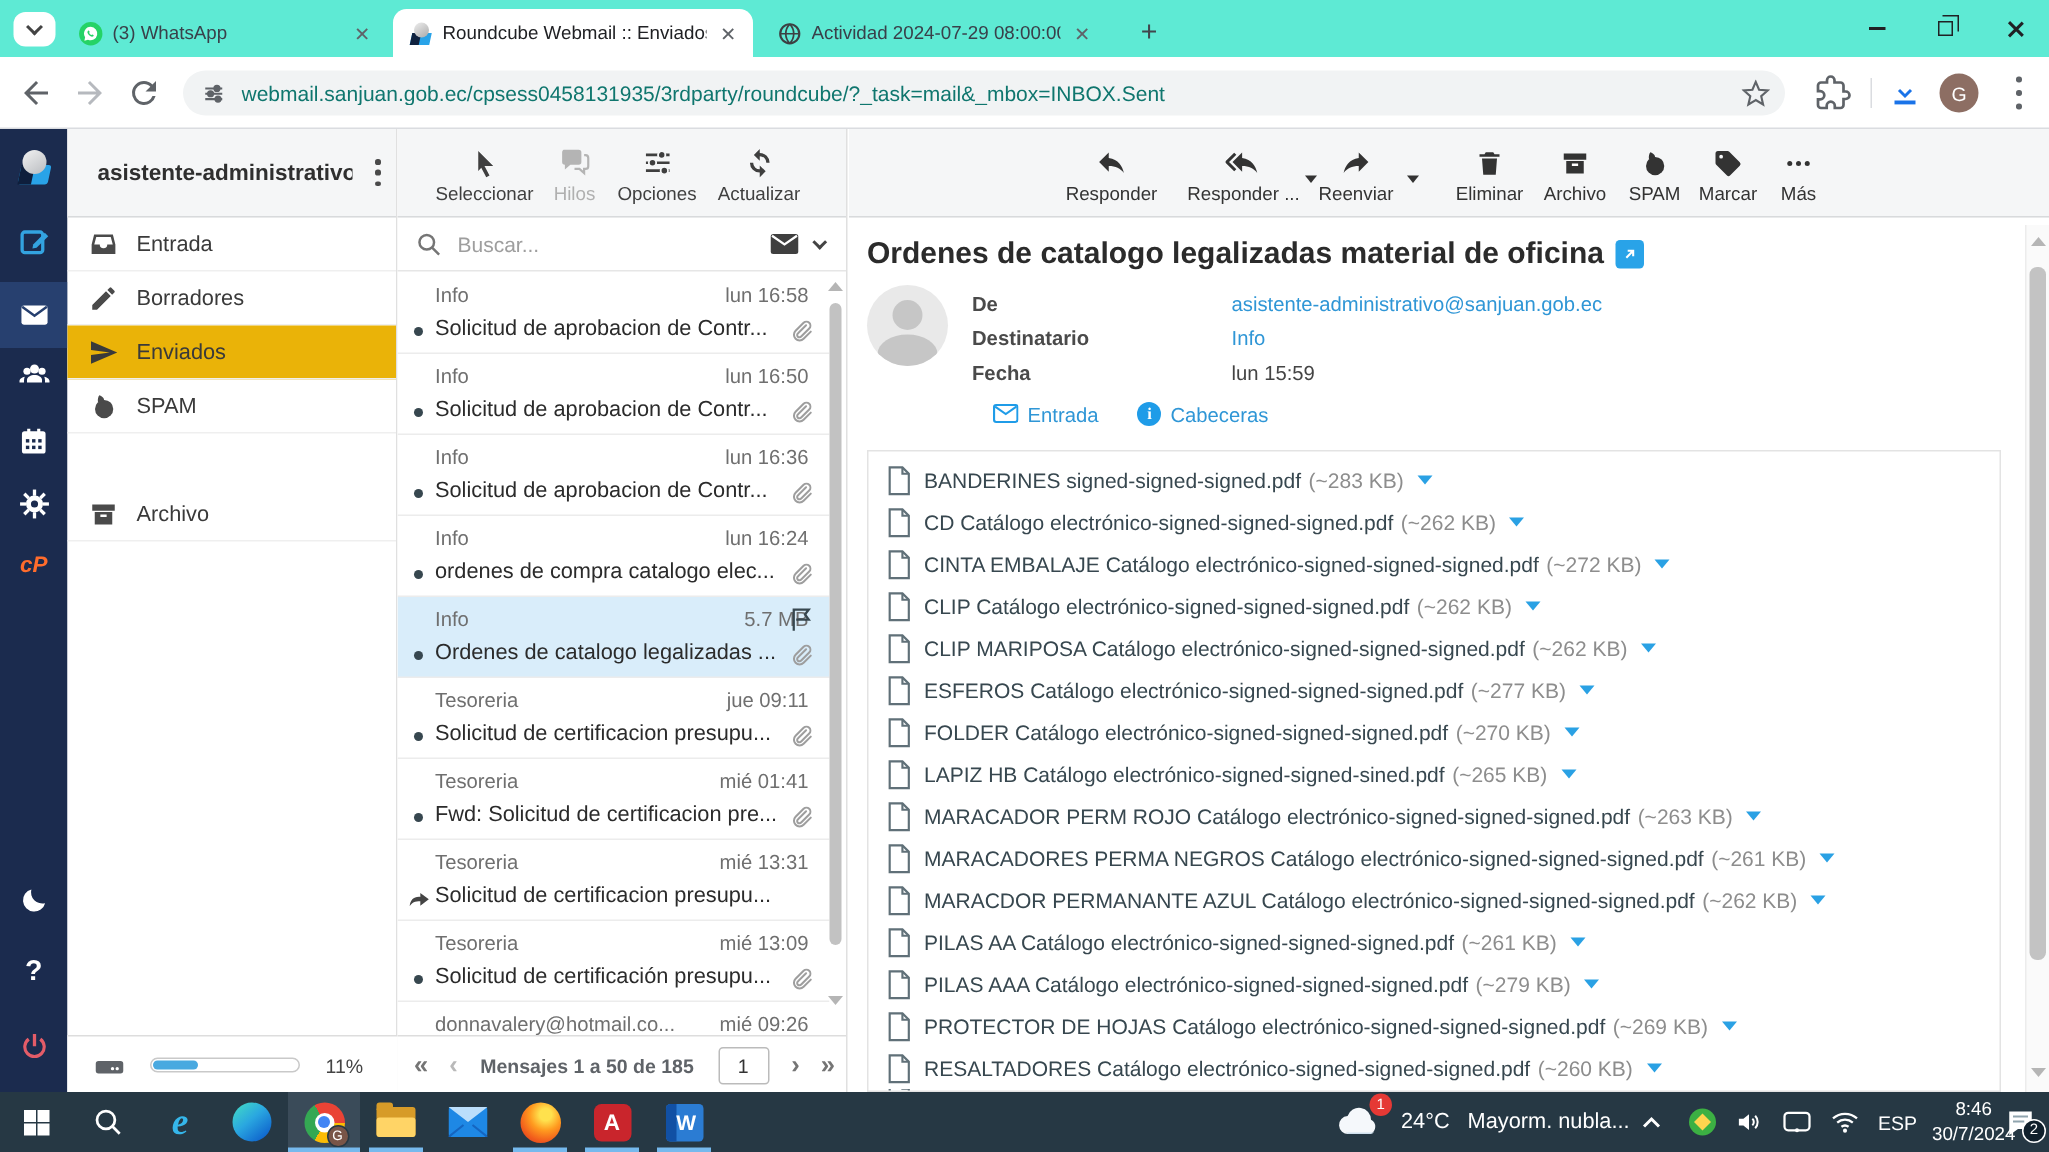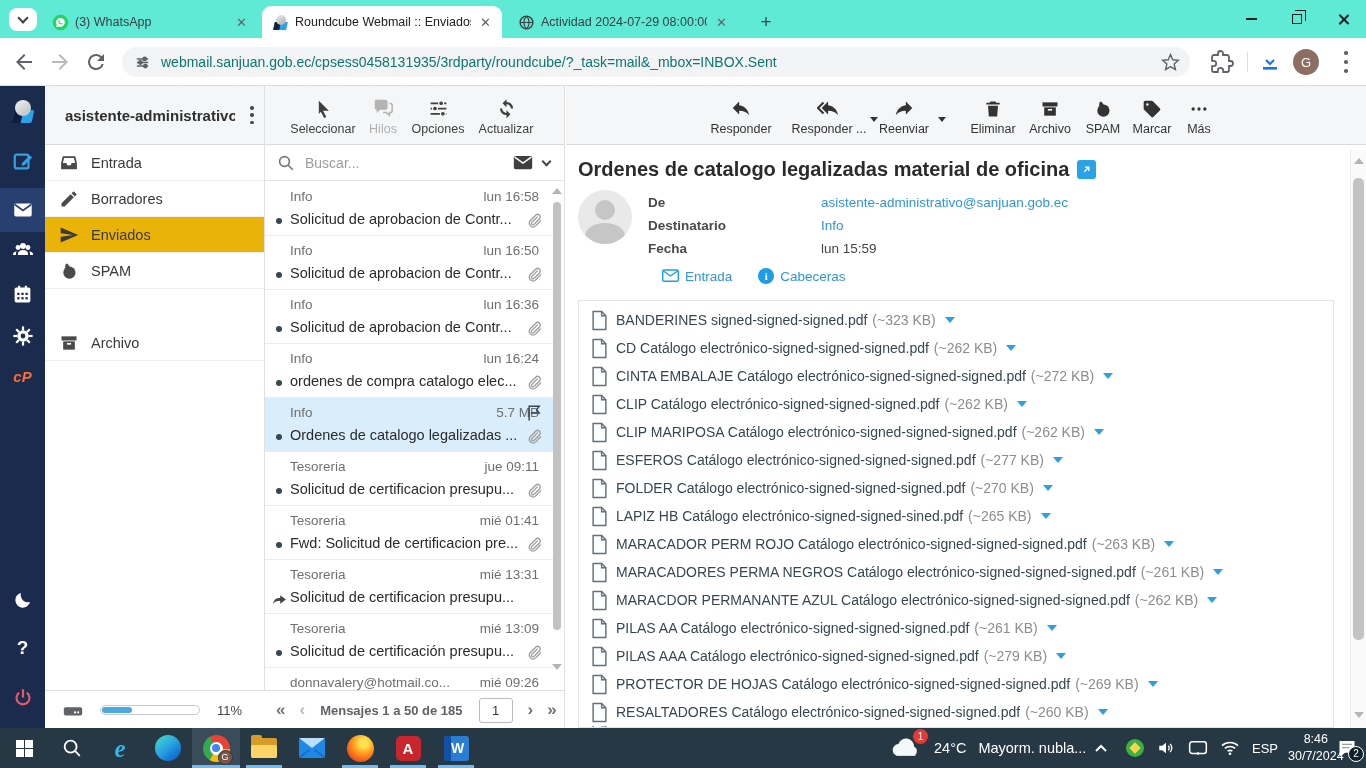--- a/index.html
+++ b/index.html
@@ -703,21 +703,21 @@
         <span class="link">Cabeceras</span>
       </div>
 
       <div class="attachbox">
           <div class="arow">
     <svg width="17" height="21" viewBox="0 0 20 24">
               <path d="M2.5 1.5h10l5 5v16h-15z" fill="none" stroke="#607078" stroke-width="1.7"></path>
               <path d="M12.5 1.5v5h5" fill="none" stroke="#607078" stroke-width="1.7"></path>
             </svg>
     <span class="a-name">BANDERINES signed-signed-signed.pdf</span>
-    <span class="a-size" actable="false">(~323 KB)</span>
+    <span class="a-size" actable="false">(~283 KB)</span>
     <div class="a-caret"></div>
   </div>
           <div class="arow">
     <svg width="17" height="21" viewBox="0 0 20 24">
               <path d="M2.5 1.5h10l5 5v16h-15z" fill="none" stroke="#607078" stroke-width="1.7"></path>
               <path d="M12.5 1.5v5h5" fill="none" stroke="#607078" stroke-width="1.7"></path>
             </svg>
     <span class="a-name">CD Catálogo electrónico-signed-signed-signed.pdf</span>
     <span class="a-size" actable="false">(~262 KB)</span>
     <div class="a-caret"></div>

